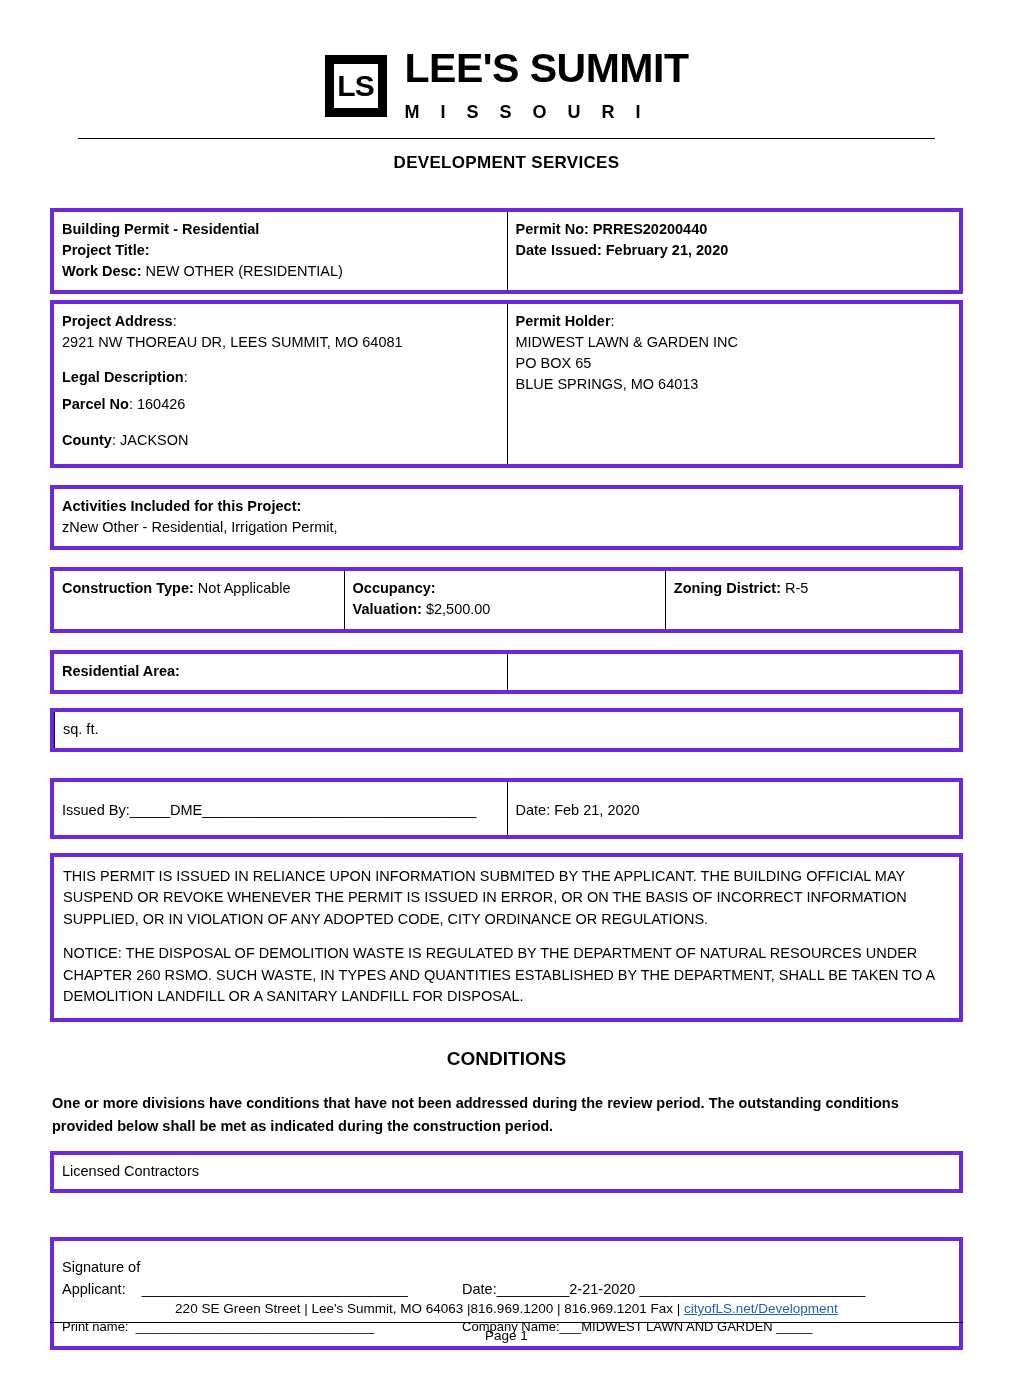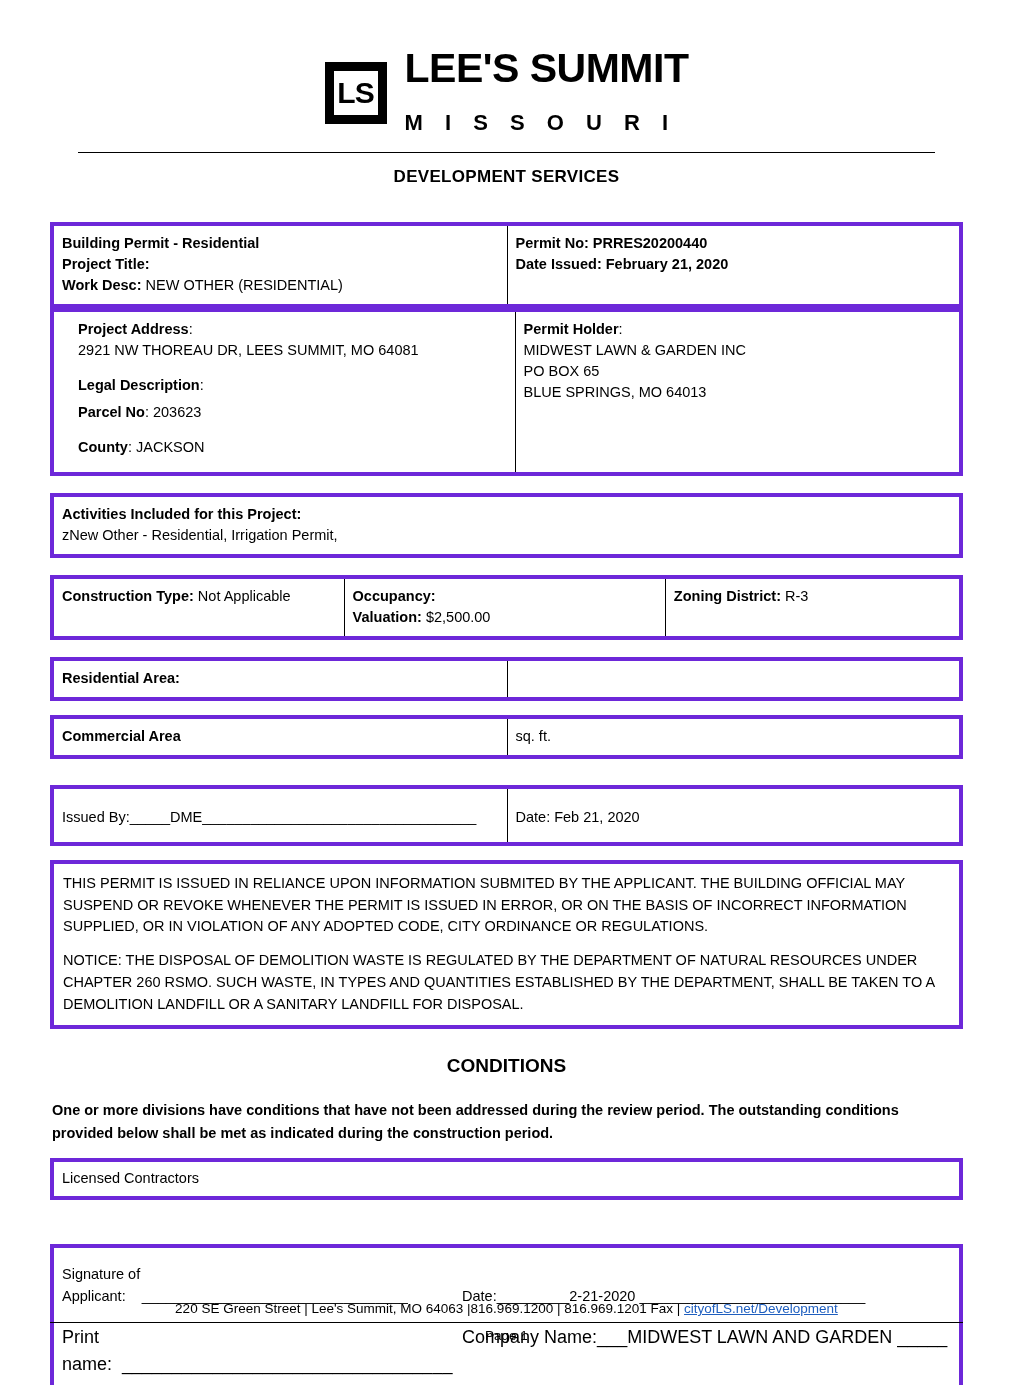--- a/index.html
+++ b/index.html
@@ -62,25 +62,25 @@
     font-family: "Liberation Sans", sans-serif;
   }
   .logo-text .line1 {
     font-size: 41px;
     font-weight: bold;
     letter-spacing: -0.5px;
     line-height: 1;
     font-family: "Liberation Sans", sans-serif;
   }
   .logo-text .line2 {
-    font-size: 22px;
+    font-size: 18px;
     font-weight: bold;
     letter-spacing: 8px;
     line-height: 1.3;
-    margin-top: 20px;
+    margin-top: 12px;
   }
   .hr-top {
     border-bottom: 1px solid #000;
     margin: 14px 28px 0 28px;
   }
   .dept-title {
     text-align: center;
     font-weight: bold;
     font-size: 17px;
     margin-top: 14px;
@@ -105,21 +105,21 @@
   }
   .divider-v {
     border-left: 1px solid #000;
   }
   .b { font-weight: bold; }
 
   #permit-info-box { margin-top: 35px; }
   #permit-info-box .cell-left { width: 50%; }
   #permit-info-box .cell-right { width: 50%; }
 
-  #address-box { margin-top: 0; padding-left: 16px; }
+  #address-box { margin-top: 6px; }
   #address-box .cell-left { width: 50%; min-height: 160px;}
   #address-box .cell-right { width: 50%; min-height: 160px;}
 
   #activities-box { margin-top: 17px; }
   #activities-box .cell { width: 100%; }
 
   #construction-box { margin-top: 17px; }
   #construction-box .c1 { width: 32%; }
   #construction-box .c2 { width: 35.5%; }
   #construction-box .c3 { width: 32.5%; }
@@ -165,21 +165,21 @@
   .sig-inner { padding: 16px 8px 10px 8px; }
   .sig-row {
     display: flex;
     font-size: 14.5px;
     line-height: 1.5;
   }
   .sig-left { width: 45%; }
   .sig-right { width: 55%; }
   .sig-row2 {
     display: flex;
-    font-size: 18px;
+    font-size: 13px;
     margin-top: 16px;
     line-height: 1.5;
   }
 
   
   .footer {
     position: absolute;
     left: 50px;
     right: 50px;
     bottom: 42px;
@@ -238,21 +238,21 @@
   </div>
 
   <div class="box" id="address-box">
     <div class="row">
       <div class="cell cell-left">
         <div><span class="b">Project Address</span><span>:</span></div>
         <div>2921 NW THOREAU DR, LEES SUMMIT, MO 64081</div>
         <div style="height:14px"></div>
         <div><span class="b">Legal Description</span><span>:</span></div>
         <div style="height:6px"></div>
-        <div><span class="b">Parcel No</span><span>: 203623</span></div>
+        <div><span class="b">Parcel No</span><span>: 160426</span></div>
         <div style="height:14px"></div>
         <div><span class="b">County</span><span>: JACKSON</span></div>
       </div>
       <div class="cell cell-right divider-v">
         <div><span class="b">Permit Holder</span><span>:</span></div>
         <div>MIDWEST LAWN &amp; GARDEN INC</div>
         <div>PO BOX 65</div>
         <div>BLUE SPRINGS, MO  64013</div>
       </div>
     </div>
@@ -270,39 +270,36 @@
   <div class="box" id="construction-box">
     <div class="row">
       <div class="cell c1">
         <span class="b">Construction Type:</span><span> Not Applicable</span>
       </div>
       <div class="cell c2 divider-v">
         <div class="b">Occupancy:</div>
         <div><span class="b">Valuation:</span><span> $2,500.00</span></div>
       </div>
       <div class="cell c3 divider-v">
-        <span class="b">Zoning District:</span><span> R-3</span>
+        <span class="b">Zoning District:</span><span> R-5</span>
       </div>
     </div>
   </div>
 
   <div class="box" id="residential-box">
     <div class="row">
       <div class="cell c1">
         <span class="b">Residential Area:</span>
       </div>
       <div class="cell c2 divider-v"></div>
     </div>
   </div>
 
   <div class="box" id="commercial-box">
     <div class="row">
-      <div class="cell c1">
-        <span class="b">Commercial Area</span>
-      </div>
       <div class="cell c2 divider-v">sq. ft.</div>
     </div>
   </div>
 
   <div class="box" id="issued-box">
     <div class="row">
       <div class="cell c1">Issued By:_____DME__________________________________</div>
       <div class="cell c2 divider-v">Date: Feb 21, 2020</div>
     </div>
   </div>

